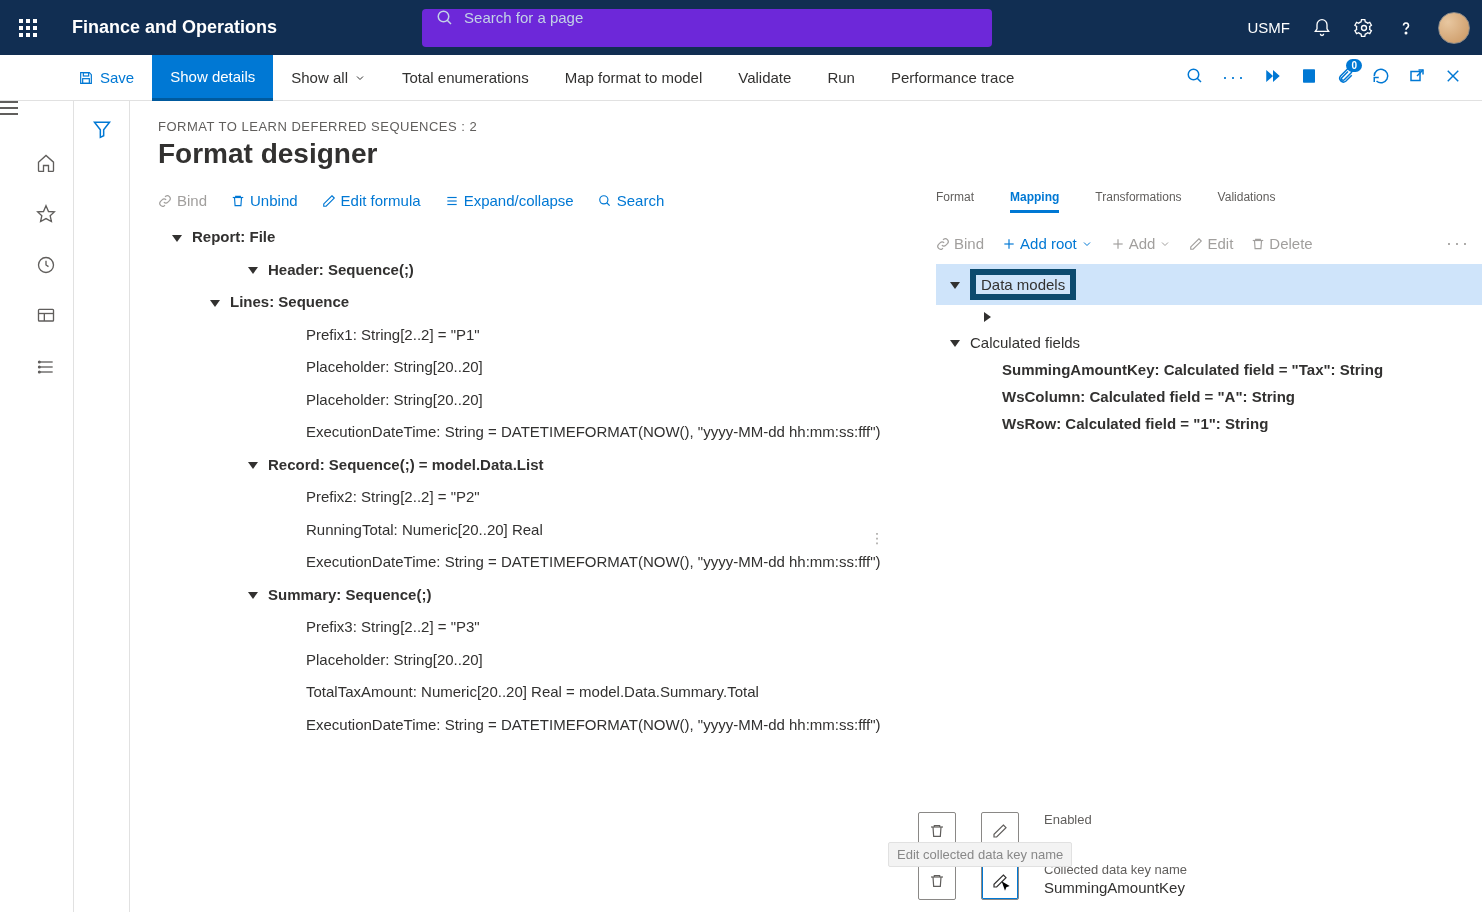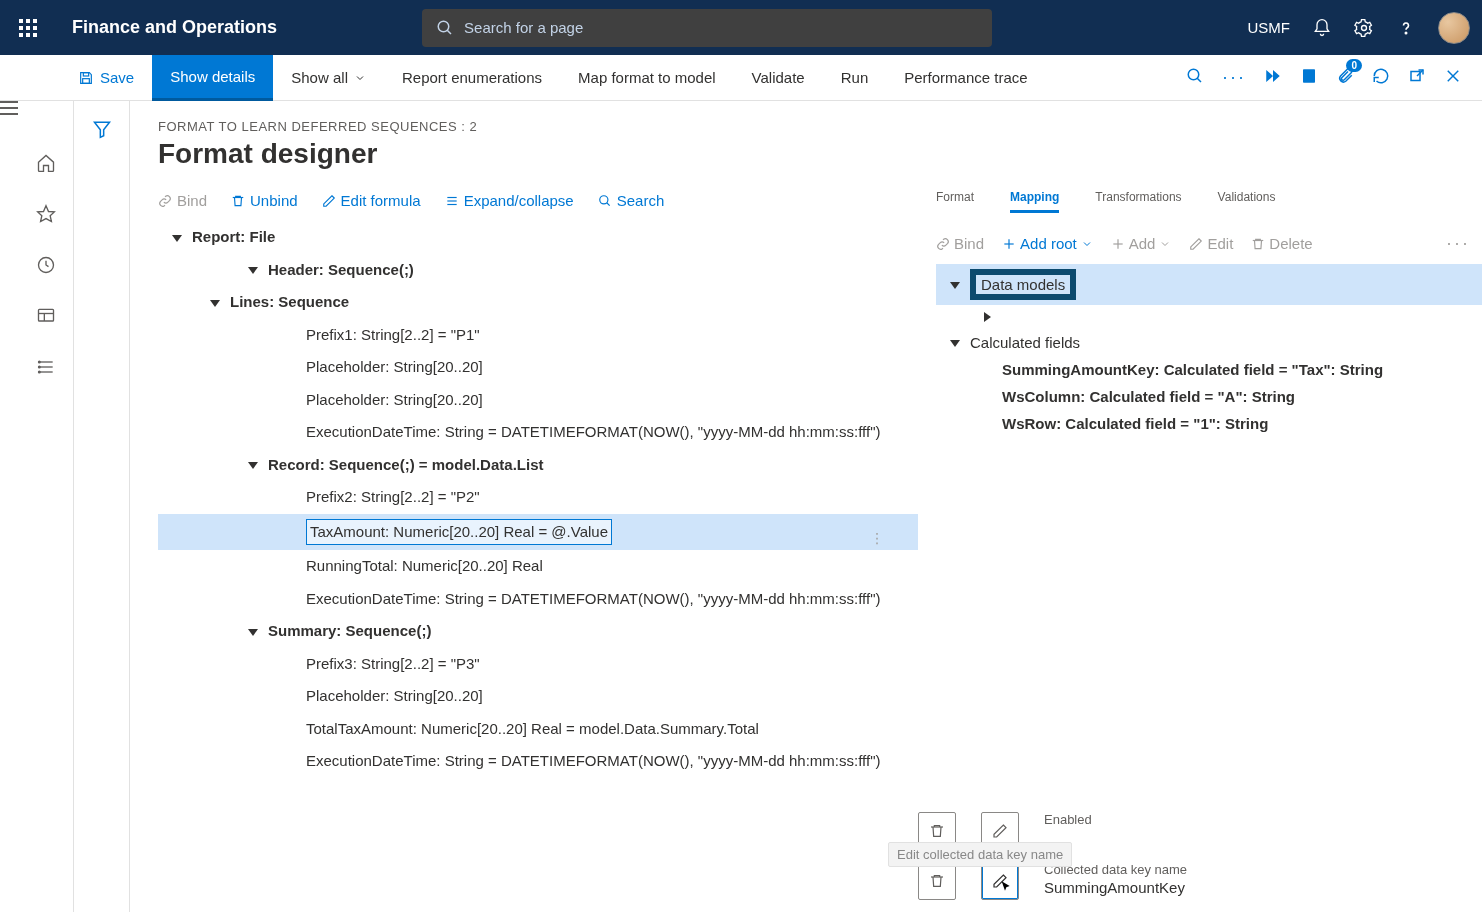--- a/index.html
+++ b/index.html
@@ -5,21 +5,21 @@
     * { margin: 0; padding: 0; box-sizing: border-box; font-family: "Segoe UI", -apple-system, sans-serif; }
     body { background: #fff; color: #323130; font-size: 14px; }
 
     
     .top-bar { height: 55px; background: #112e52; color: #fff; display: flex; align-items: center; padding: 0 12px; }
     .waffle { width: 32px; height: 32px; display: flex; align-items: center; justify-content: center; cursor: pointer; }
     .waffle-grid { display: grid; grid-template-columns: repeat(3, 4px); grid-template-rows: repeat(3, 4px); gap: 3px; }
     .waffle-grid span { background: #fff; width: 4px; height: 4px; }
     .app-title { font-size: 18px; font-weight: 600; margin-left: 28px; }
     .search-wrap { margin-left: 145px; }
-    .search-box { width: 570px; height: 38px; background: #404040; border-radius: 4px; display: flex; align-items: center; padding: 0 14px; color: #c2d2e6; }
+    .search-box { width: 570px; height: 38px; background: #6d28d9; border-radius: 4px; display: flex; align-items: flex-start; padding: 0 14px; color: #c2d2e6; }
     .search-box svg { margin-right: 10px; }
     .search-input { background: transparent; border: none; outline: none; color: #fff; font-size: 15px; flex: 1; }
     .search-input::placeholder { color: #c2d2e6; }
     .top-right { margin-left: auto; display: flex; align-items: center; gap: 22px; }
     .top-right .label { font-size: 15px; }
     .top-icon { cursor: pointer; display: flex; }
     .avatar { width: 32px; height: 32px; border-radius: 50%; background: radial-gradient(circle at 30% 30%, #e8c7a0, #c99560); border: 1px solid #888; }
 
     
     .action-bar { height: 46px; border-bottom: 1px solid #e1e1e1; display: flex; align-items: center; padding-left: 60px; background: #fff; }
@@ -157,21 +157,21 @@
   <div class="action-item active">
       <span>Show details</span>
     </div>
   <div class="action-item">
     <span>Show all</span>
     <svg width="12" height="12" viewBox="0 0 24 24" fill="none" stroke="#323130" stroke-width="2">
         <polyline points="6 9 12 15 18 9"></polyline>
       </svg>
   </div>
   <div class="action-item">
-      <span>Report enumerations</span>
+      <span>Total enumerations</span>
     </div>
   <div class="action-item">
       <span>Map format to model</span>
     </div>
   <div class="action-item">
       <span>Validate</span>
     </div>
   <div class="action-item">
       <span>Run</span>
     </div>
@@ -339,25 +339,20 @@
             <div class="tree-row bold">
               <span class="spacer" style="width: 88px;"></span>
               <span class="expander exp"></span>
               <span class="node-text">Record: Sequence(;) = model.Data.List</span>
             </div>
             <div class="tree-row">
               <span class="spacer" style="width: 126px;"></span>
               <span class="expander" style="visibility: hidden;"></span>
               <span class="node-text">Prefix2: String[2..2] = "P2"</span>
             </div>
-            <div class="tree-row selected">
-              <span class="spacer" style="width: 126px;"></span>
-              <span class="expander" style="visibility: hidden;"></span>
-              <span class="node-text">TaxAmount: Numeric[20..20] Real = @.Value</span>
-            </div>
             <div class="tree-row">
               <span class="spacer" style="width: 126px;"></span>
               <span class="expander" style="visibility: hidden;"></span>
               <span class="node-text">RunningTotal: Numeric[20..20] Real</span>
             </div>
             <div class="tree-row">
               <span class="spacer" style="width: 126px;"></span>
               <span class="expander" style="visibility: hidden;"></span>
               <span class="node-text">ExecutionDateTime: String = DATETIMEFORMAT(NOW(), "yyyy-MM-dd hh:mm:ss:fff")</span>
             </div>

